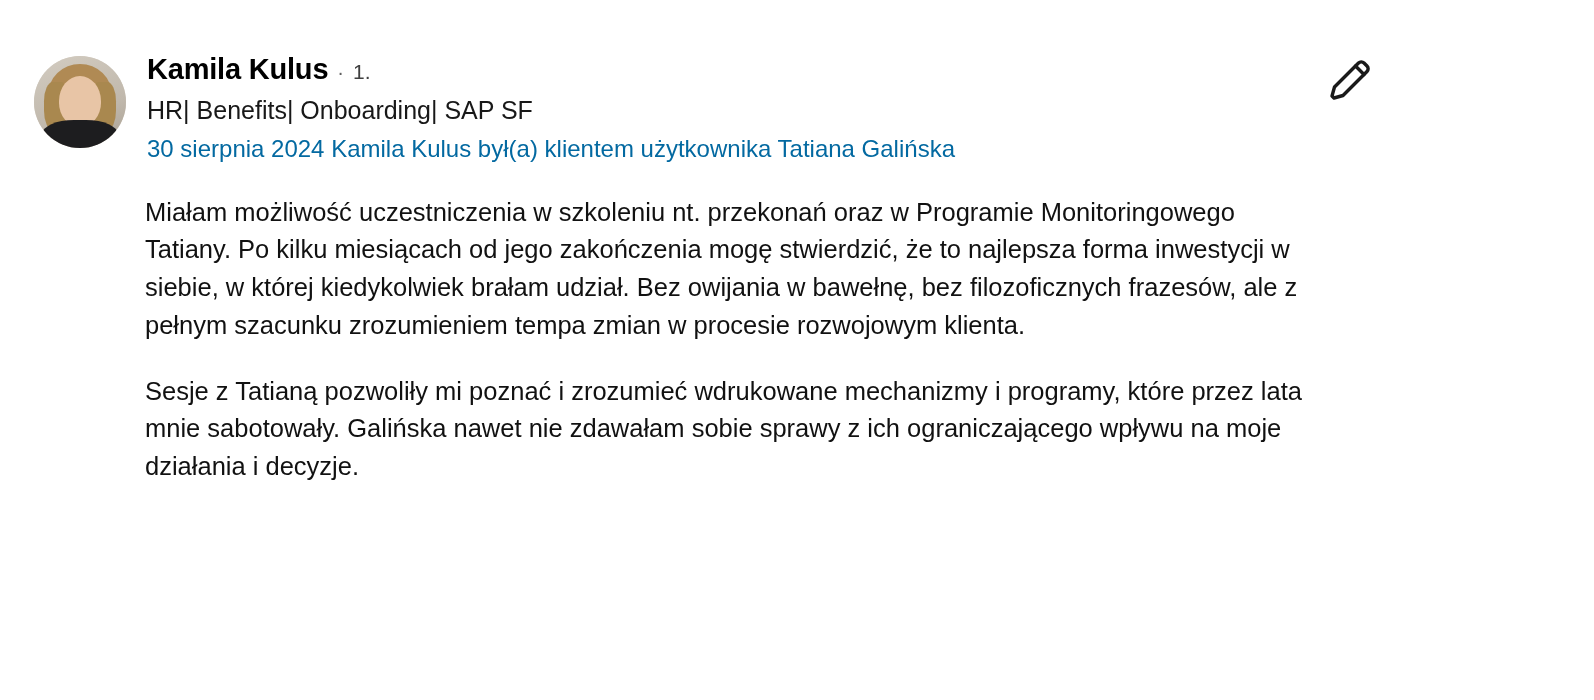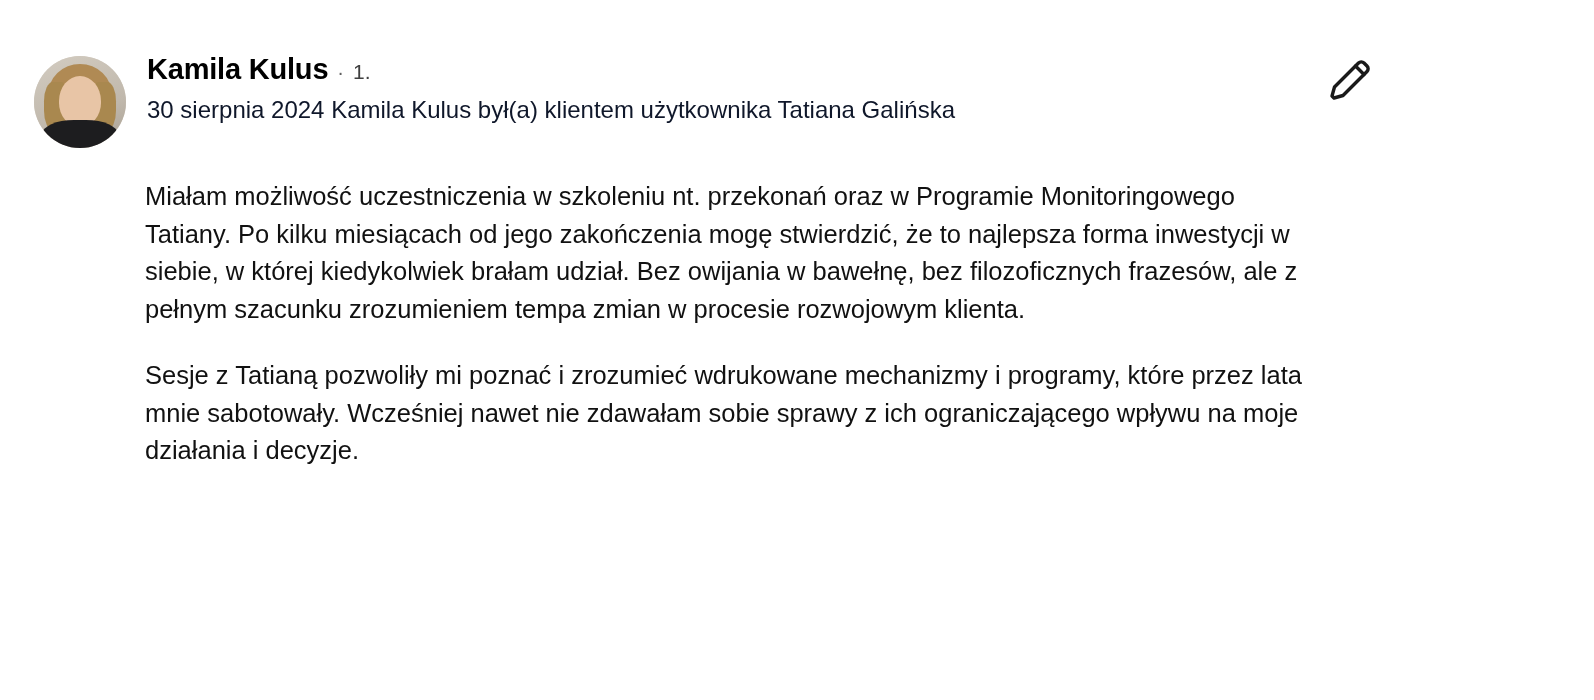--- a/index.html
+++ b/index.html
@@ -130,21 +130,21 @@
   .headline {
     margin-top: 9px;
     font-size: 25px;
     color: #181818;
     line-height: 1.2;
   }
 
   .meta {
     margin-top: 10px;
     font-size: 24px;
-    color: #0f172a;
+    color: #0369a1;
     line-height: 1.2;
   }
 
   .visibility-row {
     margin-top: 12px;
     display: flex;
     align-items: center;
   }
   .eye-icon {
     width: 40px;
@@ -244,33 +244,34 @@
       <div class="body"></div>
     </div>
 
     <div class="header-text">
       <div class="name-line">
         <span class="name">Kamila Kulus</span>
         <span class="degree-dot">·</span>
         <span class="degree">1.</span>
       </div>
 
+      <div class="headline">HR| Benefits| Onboarding| SAP SF</div>
 
       <div class="meta">30 sierpnia 2024 Kamila Kulus był(a) klientem użytkownika Tatiana Galińska</div>
 
     </div>
   </div>
 
 
   <div class="edit-pencil">
     <svg width="54" height="54" viewBox="0 0 54 54" aria-hidden="true">
       <path d="M8 44 L10.5 35 L34.5 11 C36 9.5 38.5 9.5 40 11 L43 14 C44.5 15.5 44.5 18 43 19.5 L19 43.5 L10 46 Z" fill="none" stroke="#1a1a1a" stroke-width="3.4" stroke-linejoin="round" stroke-linecap="round"></path>
       <path d="M31.5 14 L40 22.5" fill="none" stroke="#1a1a1a" stroke-width="3.4" stroke-linecap="round"></path>
     </svg>
   </div>
 
   <div class="body-text">
     <p>Miałam możliwość uczestniczenia w szkoleniu nt. przekonań oraz w Programie Monitoringowego Tatiany. Po kilku miesiącach od jego zakończenia mogę stwierdzić, że to najlepsza forma inwestycji w siebie, w której kiedykolwiek brałam udział. Bez owijania w bawełnę, bez filozoficznych frazesów, ale z pełnym szacunku zrozumieniem tempa zmian w procesie rozwojowym klienta.</p>
-    <p>Sesje z Tatianą pozwoliły mi poznać i zrozumieć wdrukowane mechanizmy i programy, które przez lata mnie sabotowały. Wcześniej nawet nie zdawałam sobie sprawy z ich ograniczającego wpływu na moje działania i decyzje.</p>
+    <p>Sesje z Tatianą pozwoliły mi poznać i zrozumieć wdrukowane mechanizmy i programy, które przez lata mnie sabotowały. Galińska nawet nie zdawałam sobie sprawy z ich ograniczającego wpływu na moje działania i decyzje.</p>
   </div>
 
   <div class="bottom-rule"></div>
 </div>
 
 </body></html>

